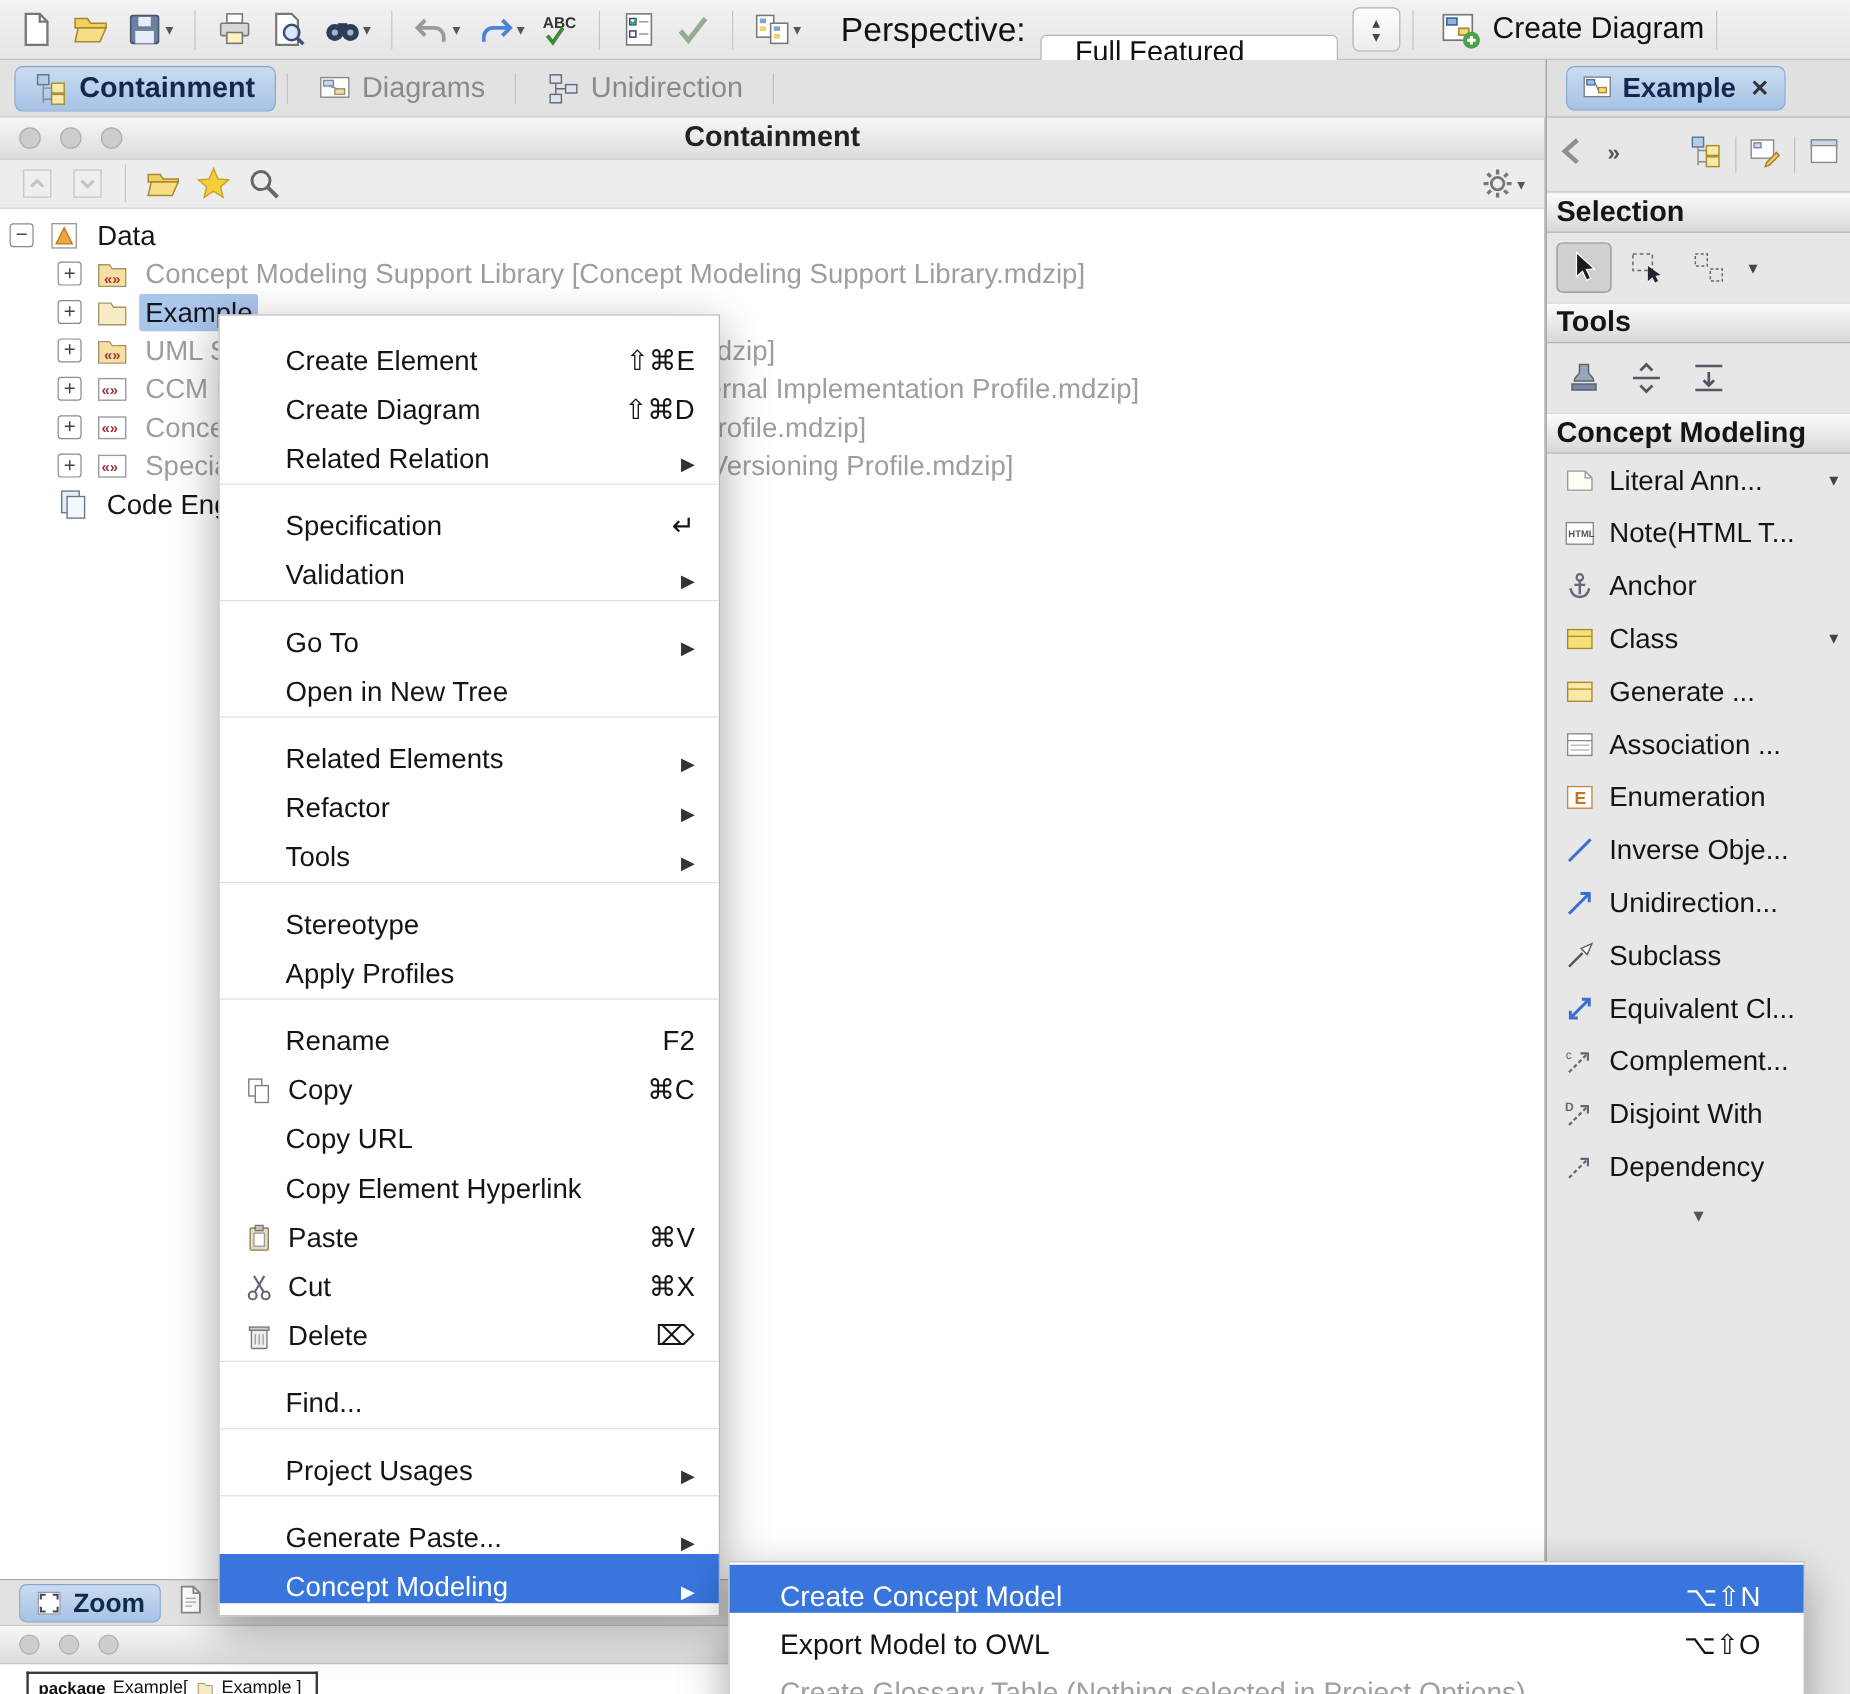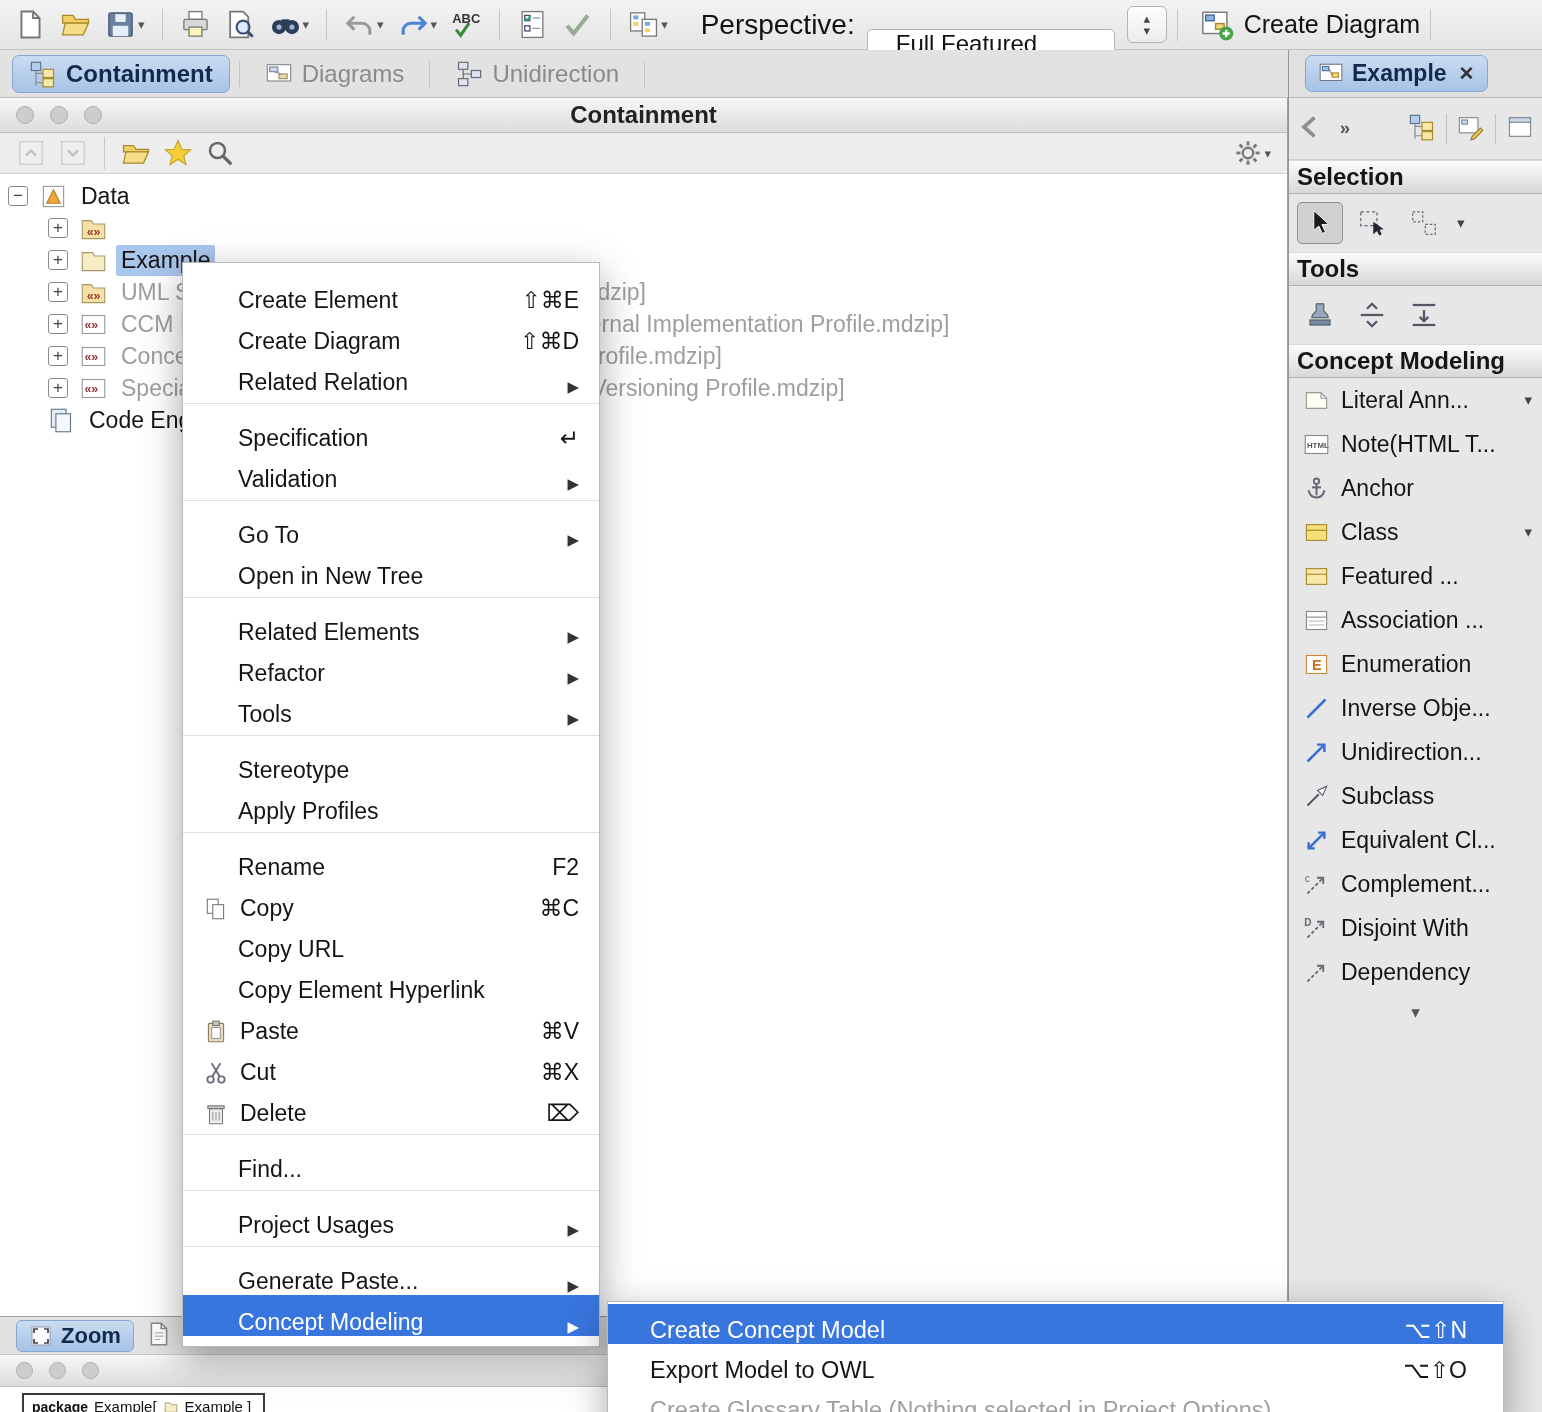--- a/index.html
+++ b/index.html
@@ -375,20 +375,21 @@
           <span class="tlabel">Data</span>
         </div>
         <div class="trow" style="padding-left:48px">
           <span class="expander">+</span>
           <span class="icon">
             <svg viewBox="0 0 24 24">
               <path d="M2 5h8l2 3h10v13H2z" fill="#f5e1a4" stroke="#a8966a"></path>
               <text x="6" y="19" font-size="11" fill="#a33" font-weight="bold">«»</text>
             </svg>
           </span>
+          <span class="tlabel muted">Concept Modeling Support Library [Concept Modeling Support Library.mdzip]</span>
         </div>
         <div class="trow" style="padding-left:48px">
           <span class="expander">+</span>
           <span class="icon">
             <svg viewBox="0 0 24 24">
               <path d="M2 5h9l2 3h9v13H2z" fill="#f7ecc4" stroke="#a8966a"></path>
             </svg>
           </span>
           <span class="tlabel sel">Example</span>
         </div>
@@ -627,21 +628,21 @@
           <span class="plabel">Class</span>
           <span class="pcaret">▾</span>
         </div>
         <div class="prow">
           <span class="icon">
             <svg viewBox="0 0 24 24">
               <rect x="3" y="5" width="18" height="14" fill="#f9e9a9" stroke="#a8882a"></rect>
               <line x1="3" y1="10" x2="21" y2="10" stroke="#a8882a"></line>
             </svg>
           </span>
-          <span class="plabel">Featured ...</span>
+          <span class="plabel">Generate ...</span>
         </div>
         <div class="prow">
           <span class="icon">
             <svg viewBox="0 0 24 24">
               <rect x="3" y="4" width="18" height="16" fill="#fff" stroke="#888"></rect>
               <line x1="3" y1="9" x2="21" y2="9" stroke="#888"></line>
               <line x1="5" y1="12.5" x2="19" y2="12.5" stroke="#bbb"></line>
               <line x1="5" y1="16" x2="19" y2="16" stroke="#bbb"></line>
             </svg>
           </span>

